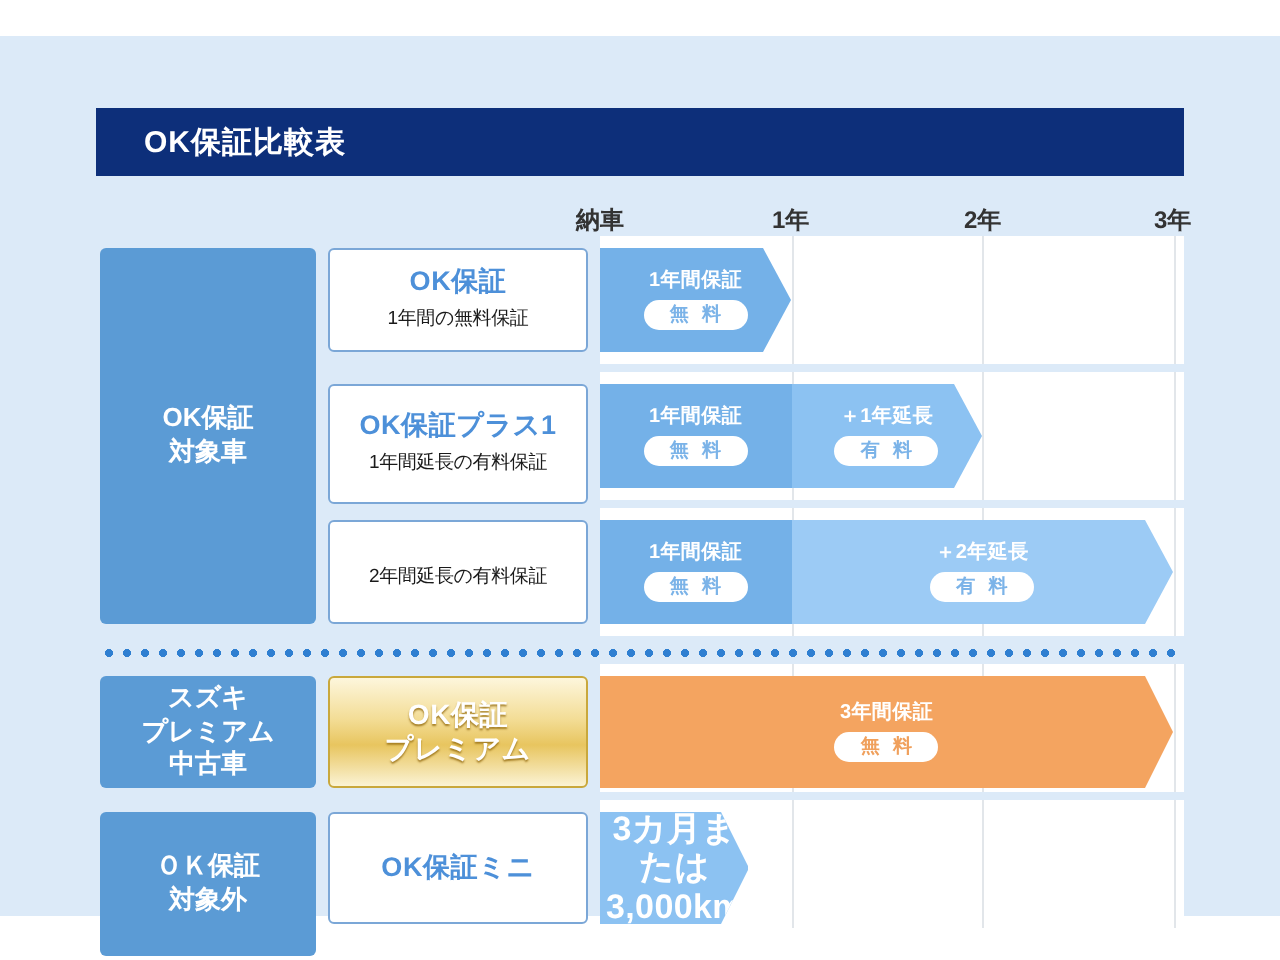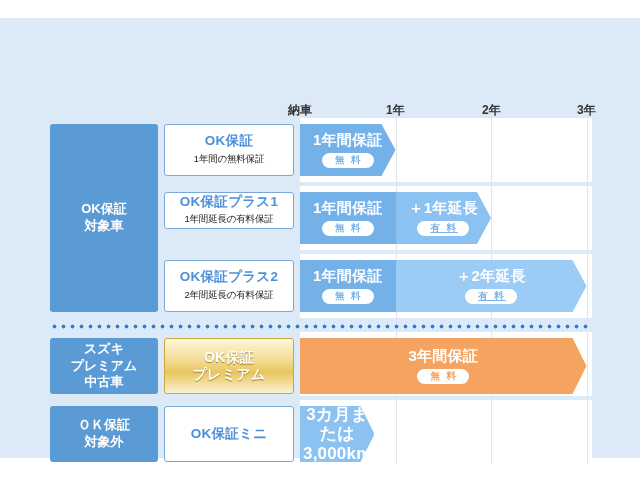--- a/index.html
+++ b/index.html
@@ -128,58 +128,61 @@
     flex-direction: column;
     align-items: center;
     justify-content: center;
   }
   .seg.head {
     
     clip-path: polygon(0 0, calc(100% - 14px) 0, 100% 50%, calc(100% - 14px) 100%, 0 100%);
   }
   .seg .slabel {
     color: #ffffff;
-    font-size: 15px;
+    font-size: 10px;
     font-weight: bold;
     letter-spacing: 0.2px;
     line-height: 1.12;
     text-align: center;
     white-space: pre-line;
   }
   .seg .badge {
     margin-top: 4px;
     background: #ffffff;
     border-radius: 9px;
     font-size: 9.5px;
     font-weight: bold;
     letter-spacing: 2px;
     padding: 1.5px 11px 1.5px 13px;
     line-height: 1.25;
   }
   .badge.free { color: #7bb3e8; }
-  .badge.paid { color: #7bb3e8; text-decoration: underline; }
+  .badge.paid { color: #7bb3e8; }
   .badge.free-orange { color: #f0a05c; }
   .seg.no-badge .slabel { font-size: 17px; }
 
   
   #divider {
     position: absolute;
     left: 50px; top: 306px;
     width: 542px; height: 5px;
     background-image: radial-gradient(circle, #2f7fd1 0 1.9px, rgba(0,0,0,0) 2.1px);
     background-size: 9px 5px;
     background-repeat: repeat-x;
   }
 </style>
 </head>
 <body>
 
 <div id="stage">
   <div id="panel">
 
+    <div id="titlebar">
+      <span class="title">OK保証比較表</span>
+    </div>
 
     <span class="axis-label" id="ax-delivery">納車</span>
     <span class="axis-label" id="ax-y1">1年</span>
     <span class="axis-label" id="ax-y2">2年</span>
     <span class="axis-label" id="ax-y3">3年</span>
 
     <div id="plots">
         <div class="plot-bg" style="top: 100px; height: 64px;"></div>
         <div class="gridline" style="left: 395.5px; top: 100px; height: 64px;"></div>
         <div class="gridline" style="left: 491px; top: 100px; height: 64px;"></div>
@@ -200,34 +203,33 @@
         <div class="gridline" style="left: 395.5px; top: 382px; height: 64px;"></div>
         <div class="gridline" style="left: 491px; top: 382px; height: 64px;"></div>
         <div class="gridline" style="left: 586.5px; top: 382px; height: 64px;"></div>
       </div>
 
     <div class="group-label" id="grp-0" style="top: 106px; height: 188px; background: rgb(91, 155, 213);">OK保証
 対象車</div>
     <div class="group-label" id="grp-1" style="top: 320px; height: 56px; background: rgb(91, 155, 213);">スズキ
 プレミアム
 中古車</div>
-    <div class="group-label" id="grp-2" style="top: 388px; height: 56px; background: rgb(91, 155, 213);">ＯＫ保証
+    <div class="group-label" id="grp-2" style="top: 388px; height: 72px; background: rgb(91, 155, 213);">ＯＫ保証
 対象外</div>
 
     <div id="cards">
         <div class="plan-card" style="top: 106px; height: 52px;">
           <div class="pname" style="white-space: pre-line;">OK保証</div>
           <div class="pdesc">1年間の無料保証</div>
         </div>
-        <div class="plan-card" style="top: 174px; height: 37px;">
+        <div class="plan-card" style="top: 174px; height: 60px;">
           <div class="pname" style="white-space: pre-line;">OK保証プラス1</div>
           <div class="pdesc">1年間延長の有料保証</div>
         </div>
         <div class="plan-card" style="top: 242px; height: 52px;">
-          <div class="pname" style="white-space: pre-line;">OK保証プラス2</div>
           <div class="pdesc">2年間延長の有料保証</div>
         </div>
         <div class="plan-card gold" style="top: 320px; height: 56px;">
           <div class="pname" style="white-space: pre-line;">OK保証
 プレミアム</div>
         </div>
         <div class="plan-card" style="top: 388px; height: 56px; gap: 32px;">
           <div class="pname" style="white-space: pre-line;">OK保証ミニ</div>
         </div>
       </div>

